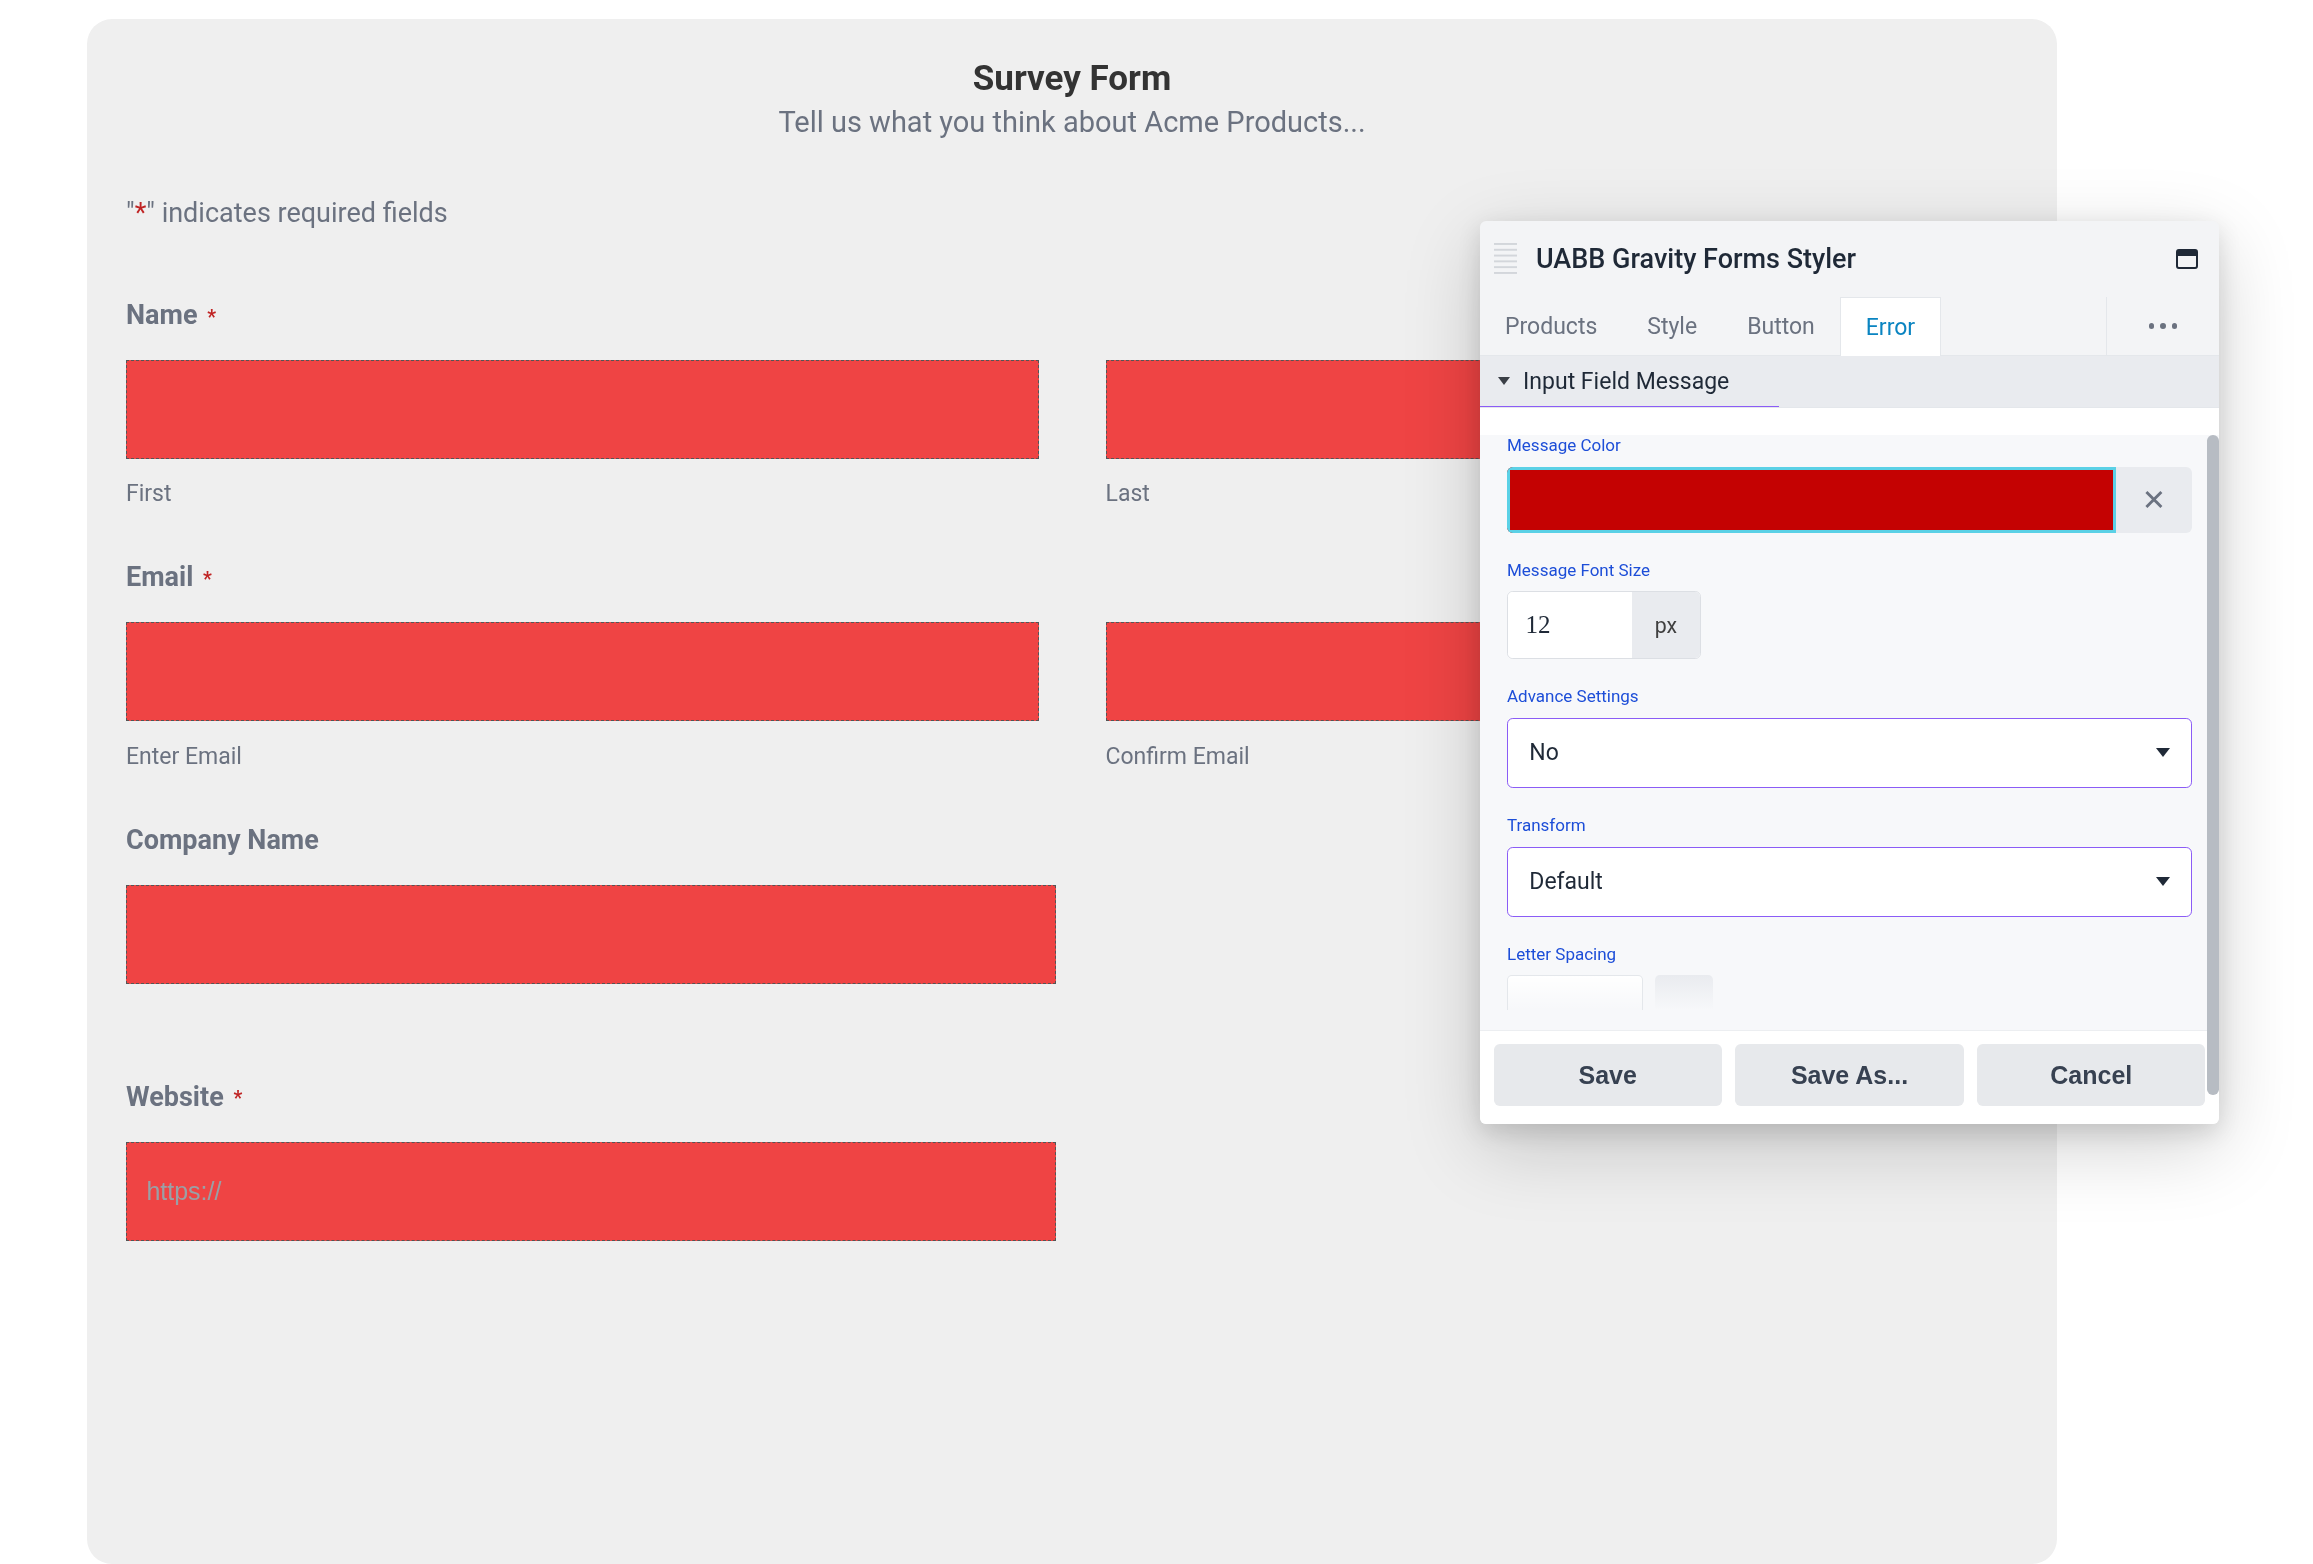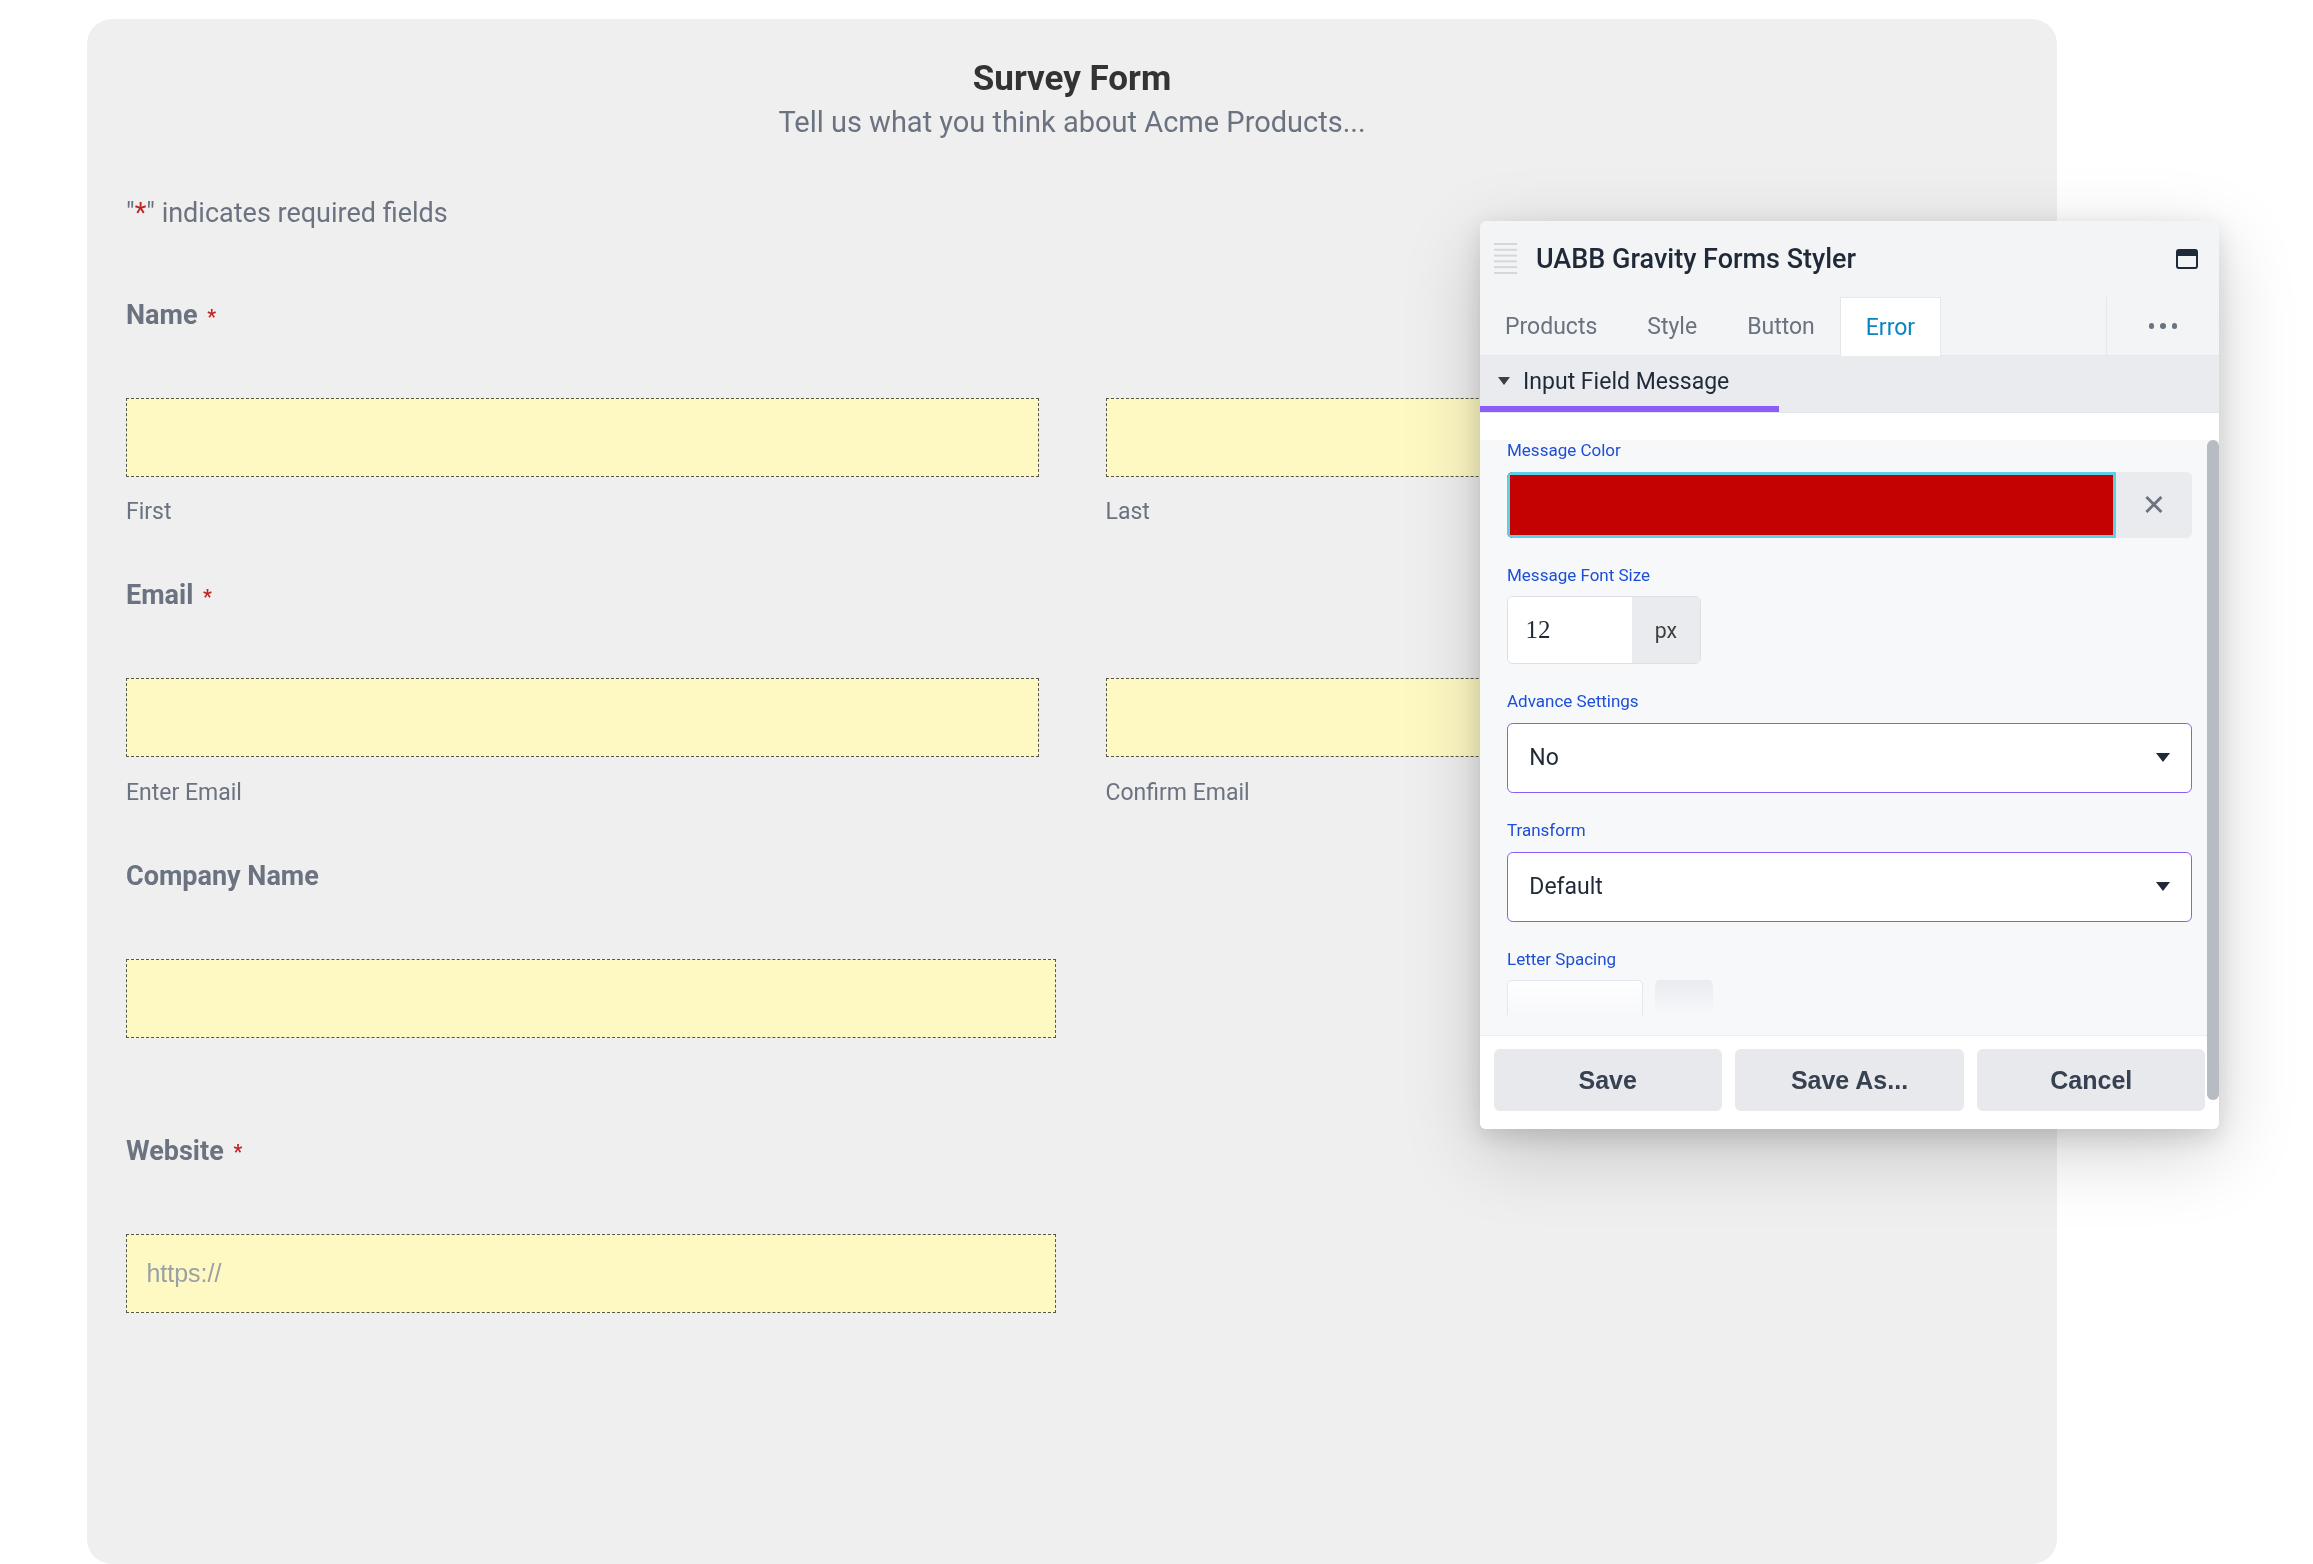--- a/index.html
+++ b/index.html
@@ -64,27 +64,26 @@
     font-weight: 700;
     margin-left: 9.7px;
     vertical-align: middle;
   }
 
   .row { display:flex; gap: 67px; margin: 29px 39px 0 39px; }
   .col { flex: 1; }
 
   .text-input {
     width: 100%;
-    height: 79px;
-    background: #fef9c3;
+    height: 99px;
+    background: #ef4444;
     border: 1.9px dashed #555555;
     font-size: 25px;
     padding: 0 19.4px;
     color: #333;
-    margin-top: 38px;
   }
   .text-input::placeholder { color: #9aa0a6; }
 
   .sublabel {
     font-size: 23px;
     color: #6b7280;
     margin-top: 21.3px;
   }
 
   .single-col { margin: 29px 39px 0 39px; width: 930px; }
@@ -163,21 +162,21 @@
   .dot { width:5.8px; height:5.8px; border-radius:50%; background:#6b7280; margin:0 2.9px; }
 
   .panel-body {
     background:#ffffff;
     position: relative;
   }
   .section-header {
     display:flex; align-items:center;
     background:#e9ebef;
     padding: 11.6px 17.5px;
-    border-bottom: 6px solid #8b5cf6;
+    border-bottom: 1px solid #8b5cf6;
     cursor:pointer;
     width: 299px;
   }
   .section-row {
     background:#e9ebef;
     border-bottom: 1px solid #e4e7eb;
   }
   .chevron-down {
     width: 0; height: 0;
     border-left: 6.8px solid transparent;

